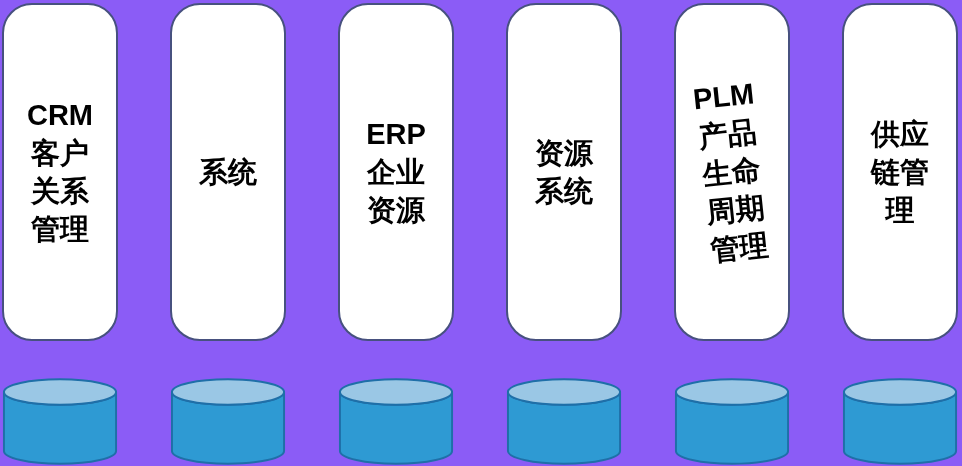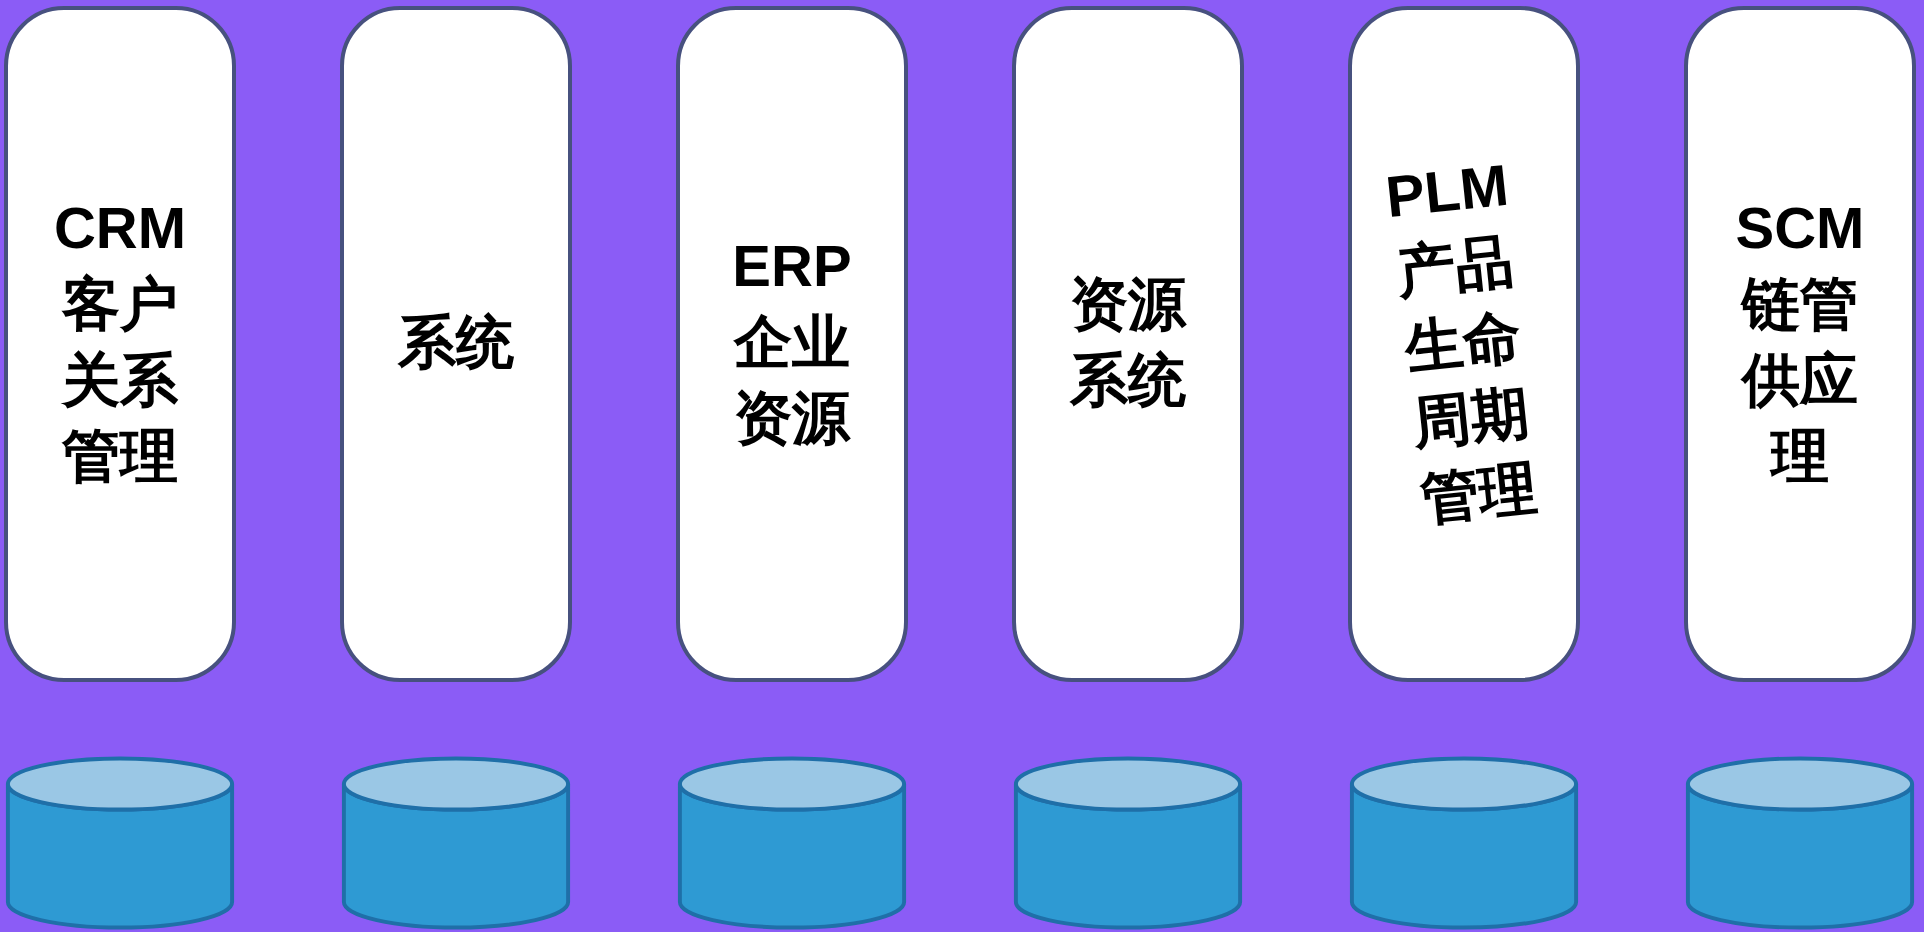--- a/index.html
+++ b/index.html
@@ -139,23 +139,22 @@
       </div>
       <svg class="cylinder" viewBox="0 0 120 92">
         <path class="cyl-body" d="M3,16 L3,76 A57,13 0 0 0 117,76 L117,16 A57,13 0 0 1 3,16 Z"></path>
         <ellipse class="cyl-top" cx="60" cy="16" rx="57" ry="13"></ellipse>
       </svg>
     </div>
 
     <div class="column">
       <div class="pill">
         <div class="pill-label">
-          <div>SCM</div>
+          <div>供应</div>
           <div>链管</div>
-          <div>供应</div>
           <div>理</div>
         </div>
       </div>
       <svg class="cylinder" viewBox="0 0 120 92">
         <path class="cyl-body" d="M3,16 L3,76 A57,13 0 0 0 117,76 L117,16 A57,13 0 0 1 3,16 Z"></path>
         <ellipse class="cyl-top" cx="60" cy="16" rx="57" ry="13"></ellipse>
       </svg>
     </div>
 
   </div>

